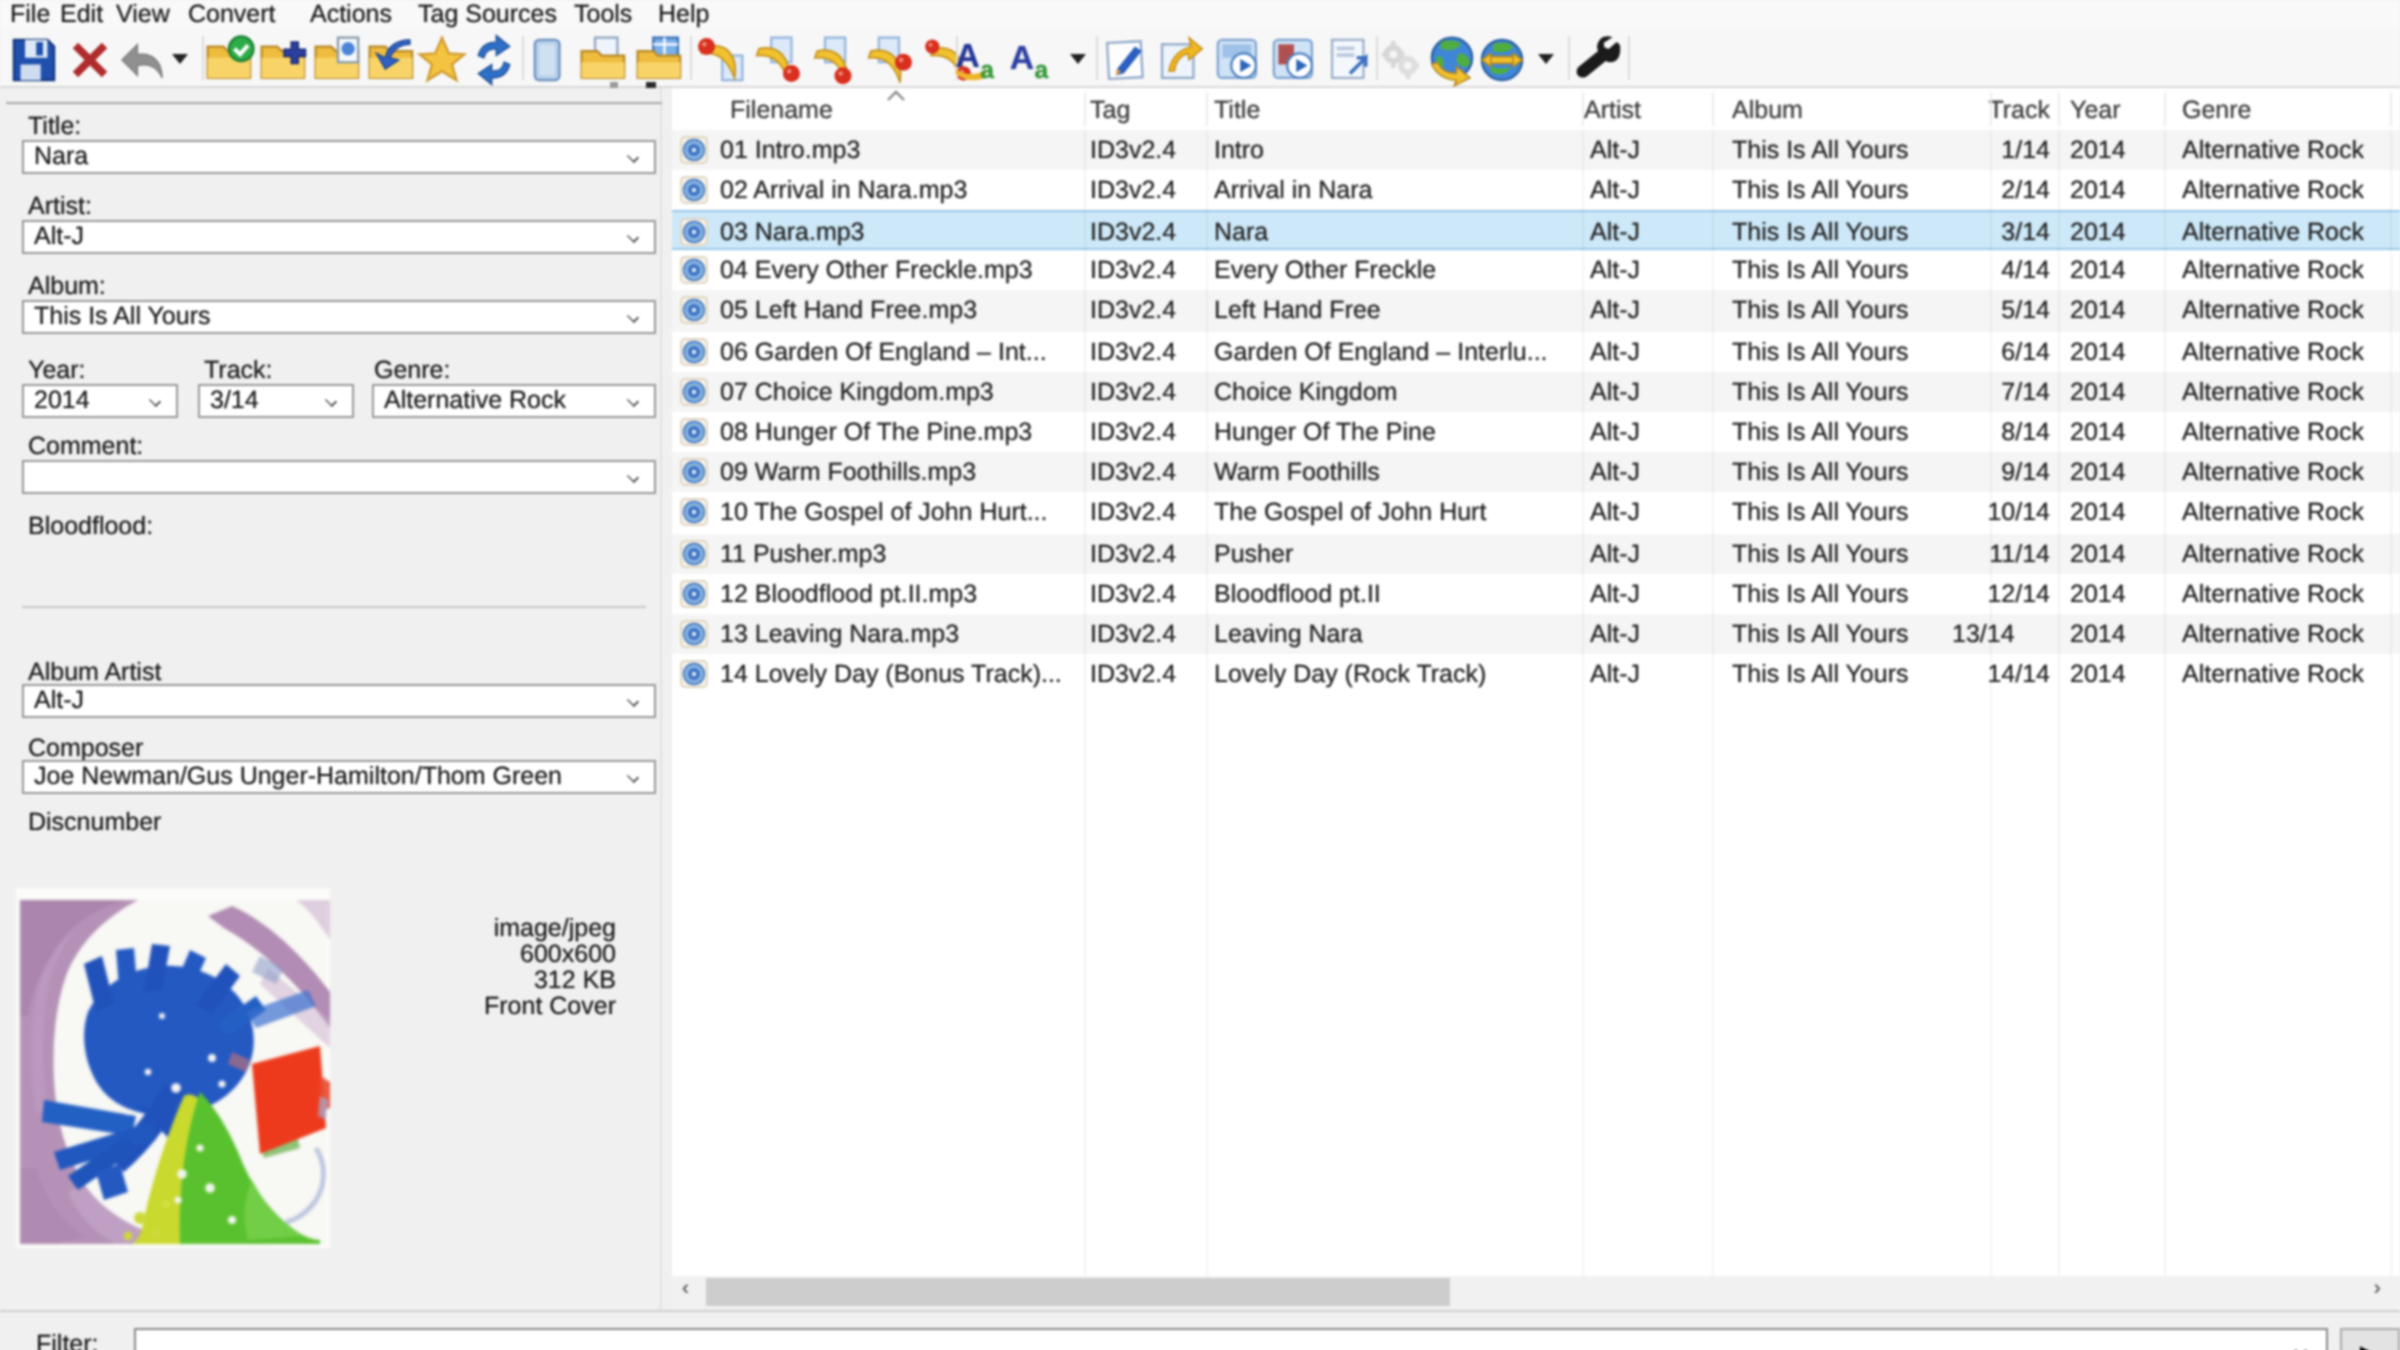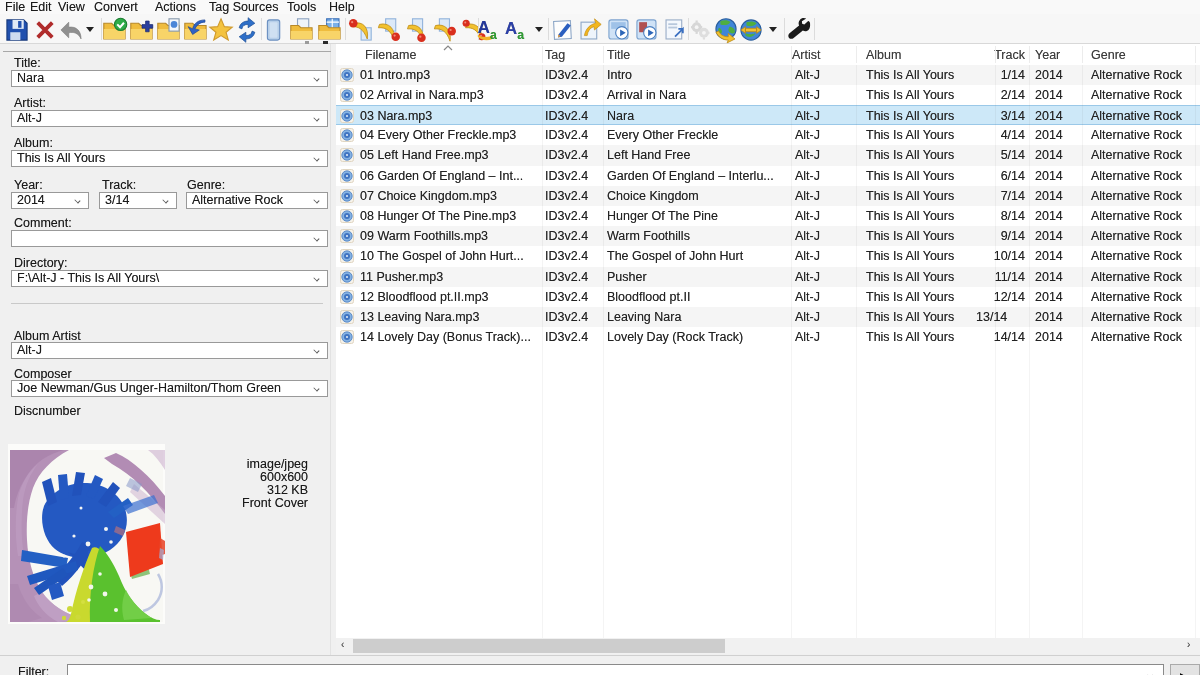--- a/index.html
+++ b/index.html
@@ -268,22 +268,21 @@
     <span class="lbl" style="left:11px;top:134px">Year:</span>
     <span class="lbl" style="left:99px;top:134px">Track:</span>
     <span class="lbl" style="left:184px;top:134px">Genre:</span>
     <div class="combo" style="left:8px;top:148px;width:78px">2014<span class="chev"></span></div>
     <div class="combo" style="left:96px;top:148px;width:78px">3/14<span class="chev"></span></div>
     <div class="combo" style="left:183px;top:148px;width:142px">Alternative Rock<span class="chev"></span></div>
     <span class="lbl" style="left:11px;top:172px">Comment:</span>
     <div class="combo" style="left:8px;top:186px;width:317px">
         <span class="chev"></span>
       </div>
-    <span class="lbl" style="left:11px;top:212px">Directory:</span>
-    <div class="combo" style="left:8px;top:226px;width:317px">F:\Alt-J - This Is All Yours\<span class="chev"></span></div>
+    <span class="lbl" style="left:11px;top:212px">Bloodflood:</span>
     <div class="sepline" style="top:259px"></div>
     <span class="lbl" style="left:11px;top:285px">Album Artist</span>
     <div class="combo" style="left:8px;top:298px;width:317px">Alt-J<span class="chev"></span></div>
     <span class="lbl" style="left:11px;top:323px">Composer</span>
     <div class="combo" style="left:8px;top:336px;width:317px">Joe Newman/Gus Unger-Hamilton/Thom Green<span class="chev"></span></div>
     <span class="lbl" style="left:11px;top:360px">Discnumber</span>
     <svg class="abs" style="left:5px;top:400px;filter:blur(0.5px)" width="157" height="180" viewBox="0 0 157 180">
       <rect width="157" height="180" fill="#fcfcfa"></rect>
       <rect x="2" y="6" width="153" height="172" fill="#f8f8f4"></rect>
 

